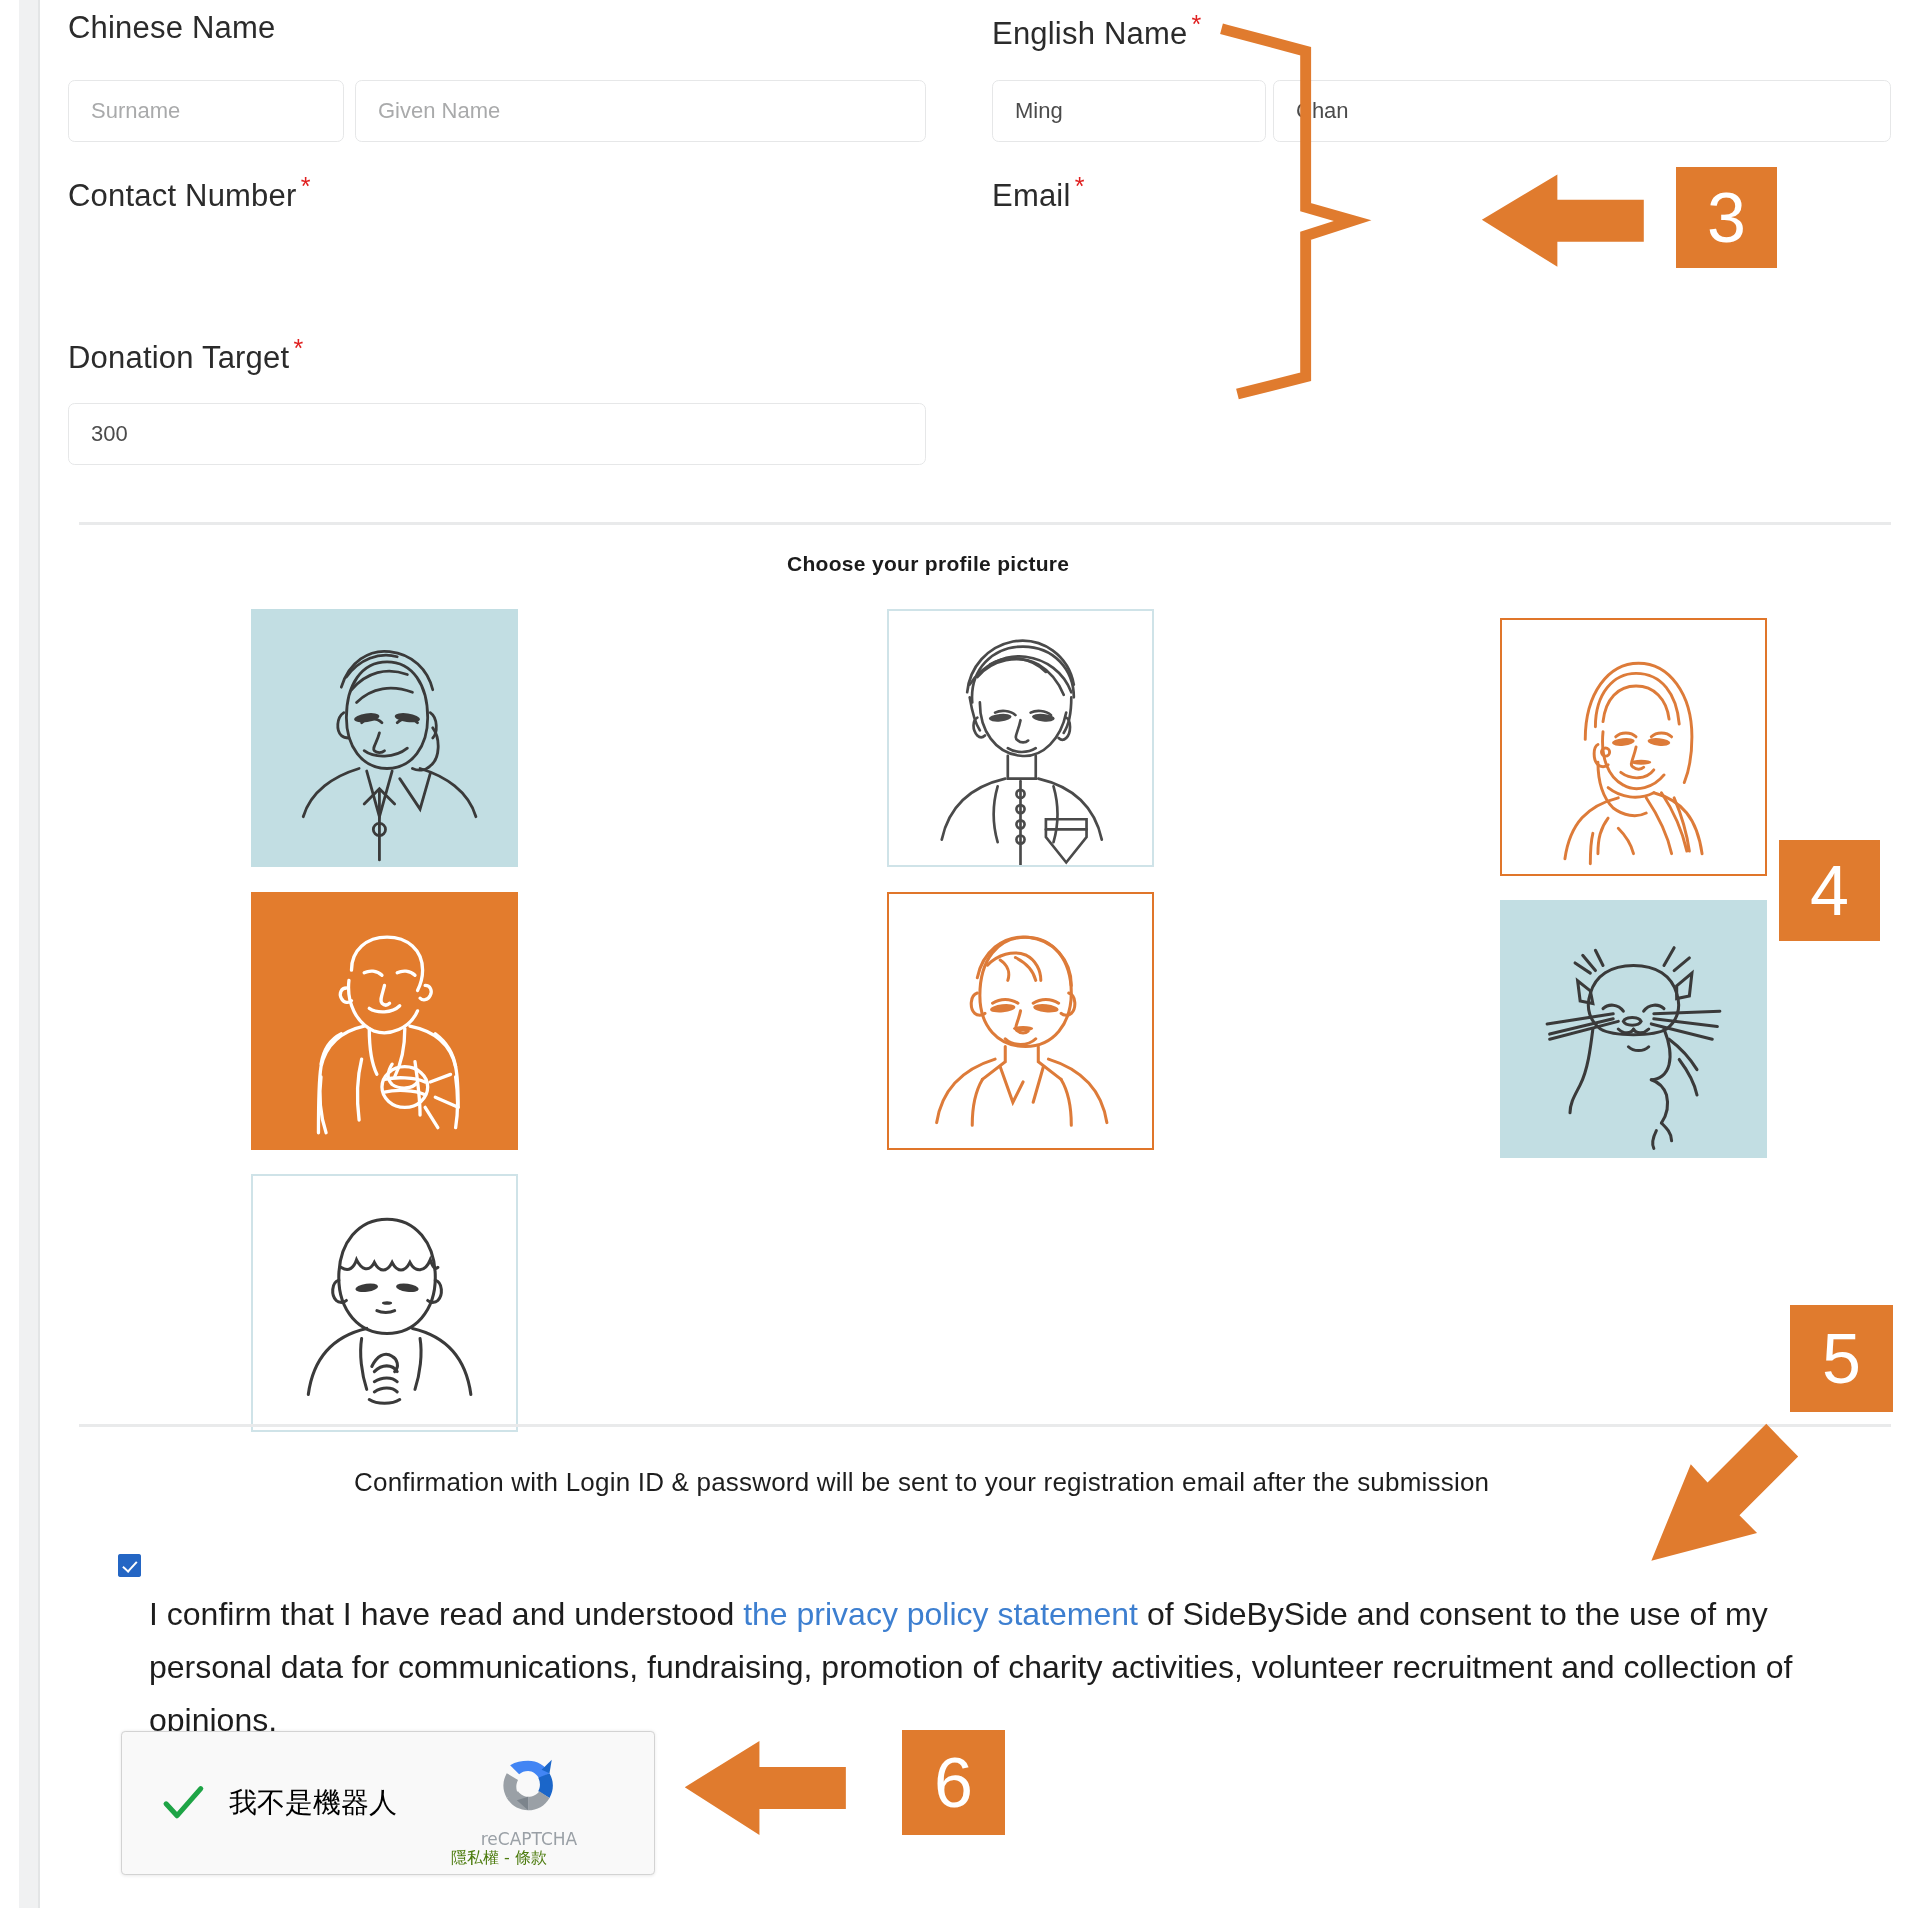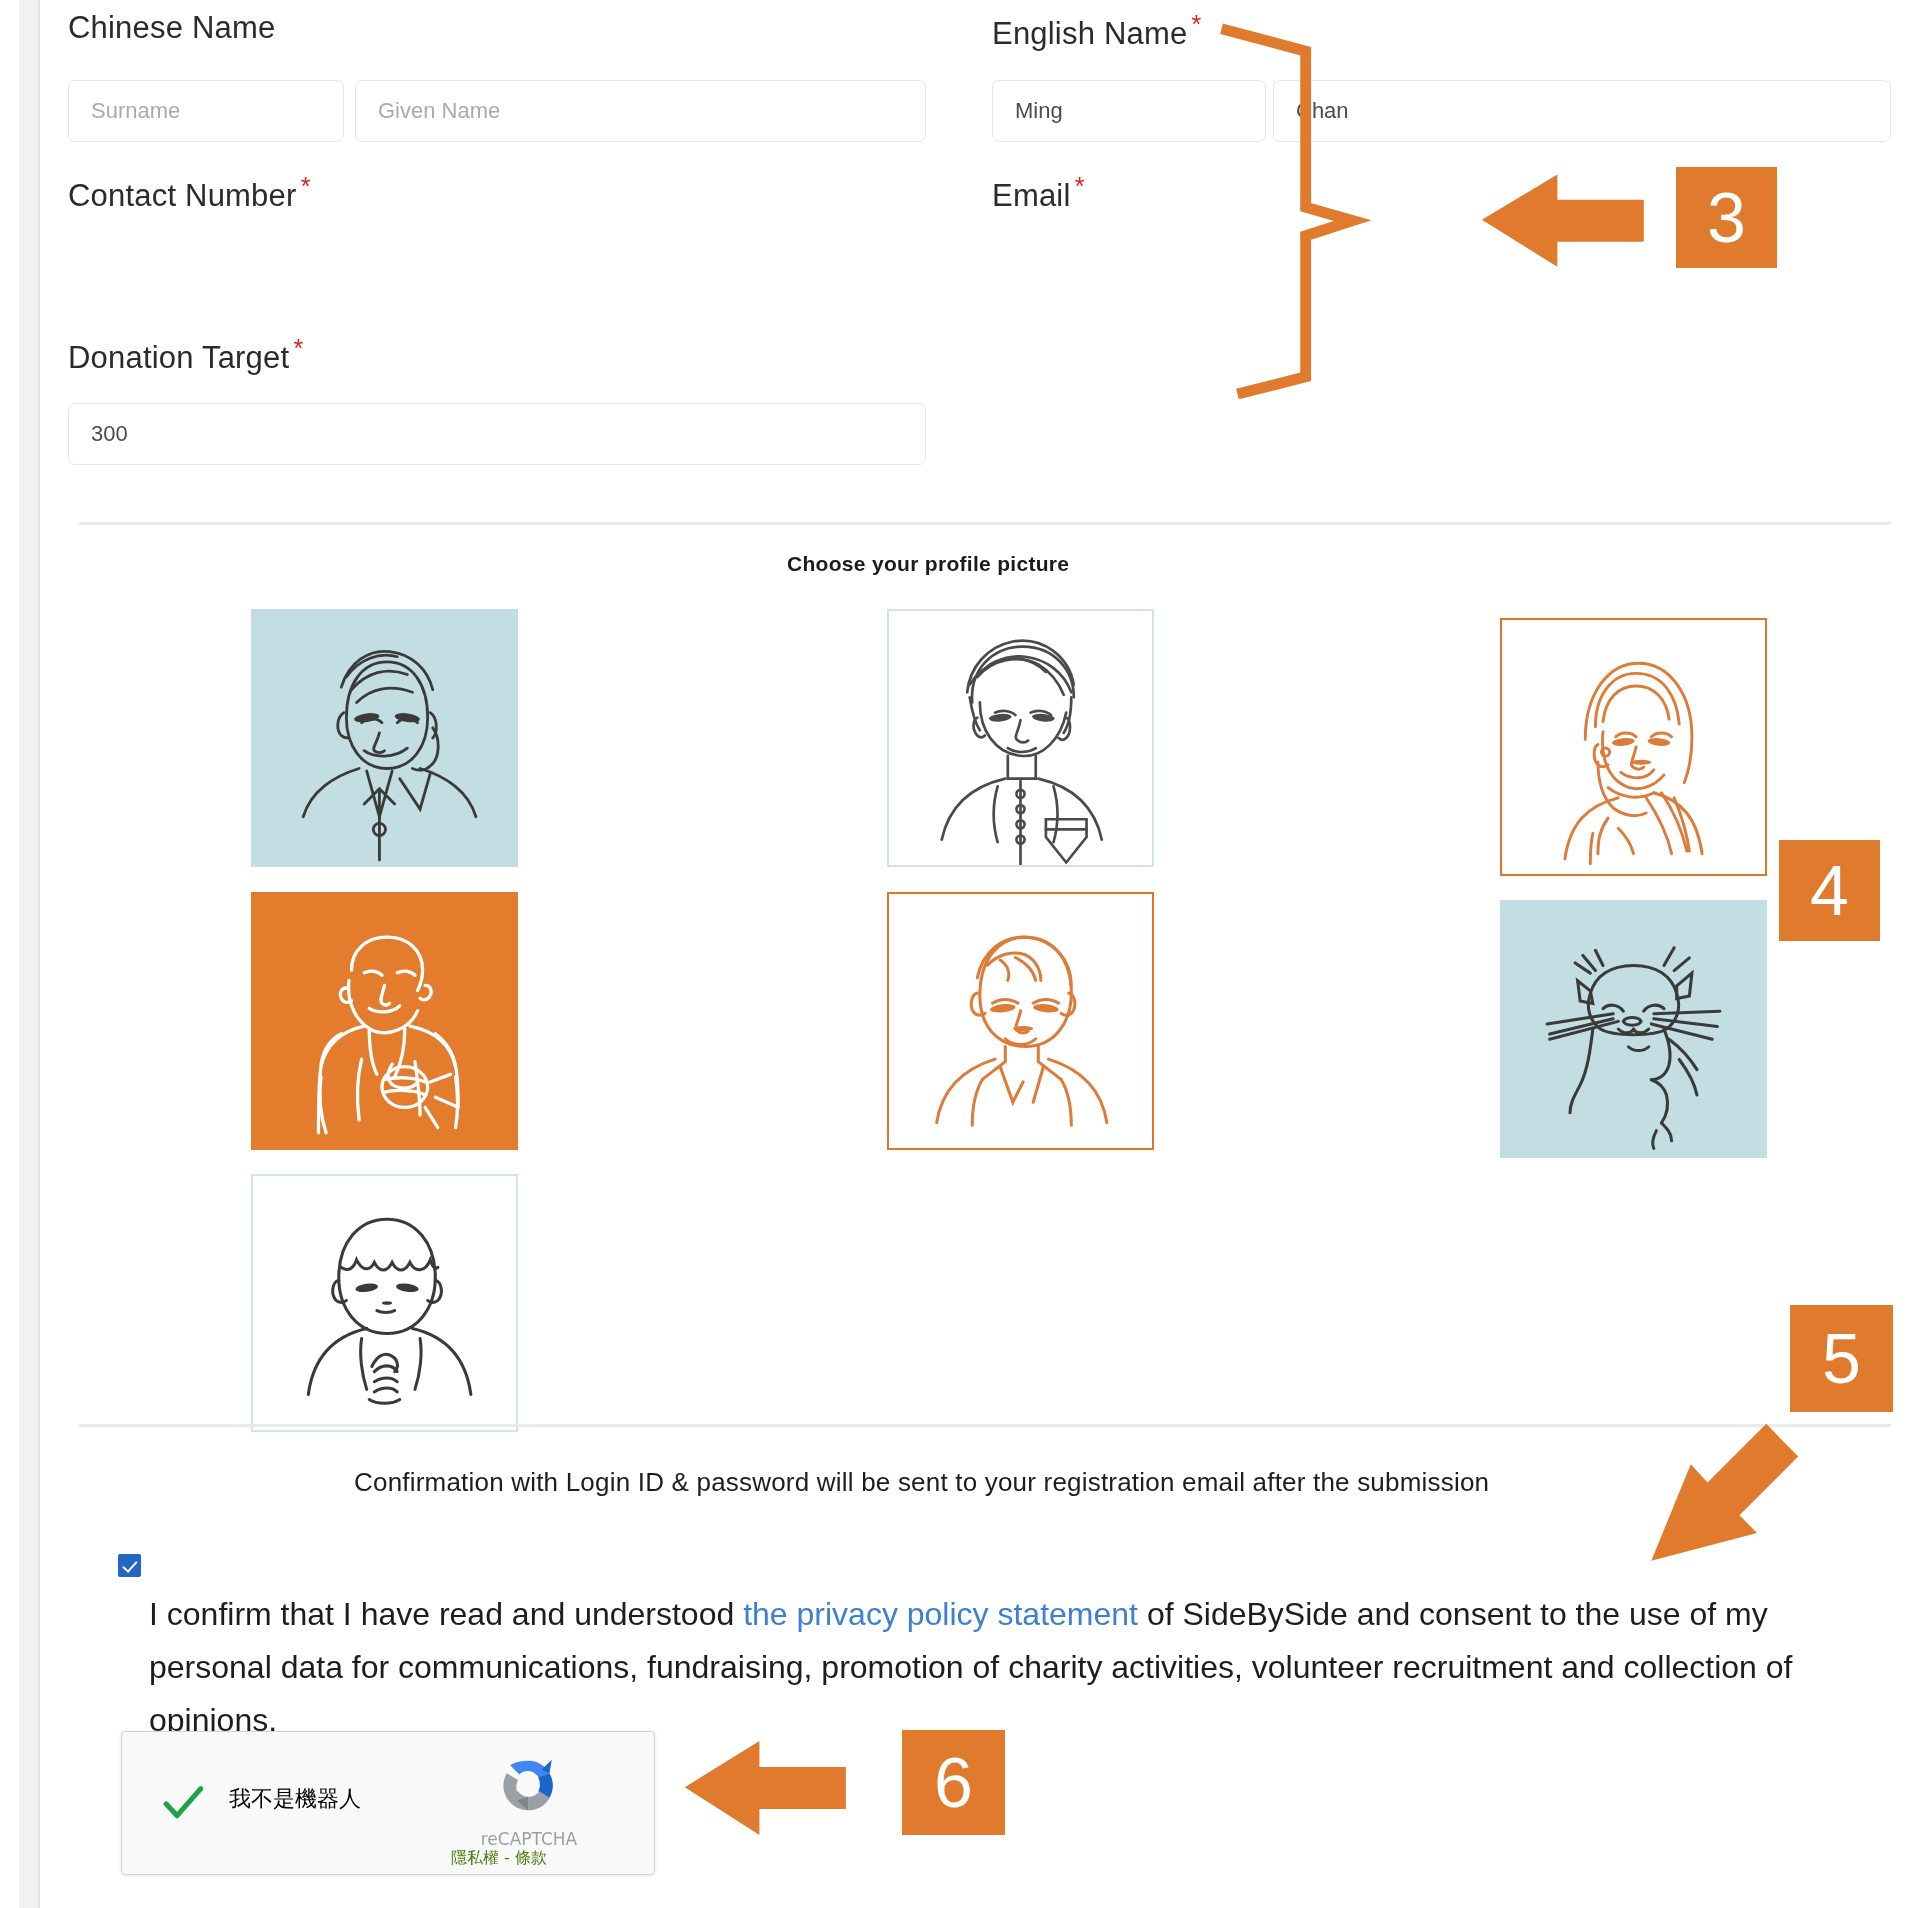--- a/index.html
+++ b/index.html
@@ -134,21 +134,21 @@
     border: 1.7px solid #d3d3d3;
     border-radius: 4.2px;
     box-shadow: 0 0.8px 3.4px rgba(0,0,0,.09);
   }
   .rc-check {
     position: absolute; left: 39px; top: 49px;
     width: 44px; height: 44px;
   }
   .rc-label {
     position: absolute; left: 107px; top: 52px;
-    font-size: 22px; color: #000000;
+    font-size: 28px; color: #000000;
     font-family: Liberation Serif, serif;
   }
   .rc-logo { position: absolute; left: 369px; top: 22px; width: 72px; height: 72px; }
   .rc-name {
     position: absolute; left: 329px; top: 97px; width: 156px;
     text-align: center; font-size: 17px; color: #9aa0a6;
     font-family: "DejaVu Sans", sans-serif;
   }
   .rc-terms {
     position: absolute; left: 329px; top: 116px; width: 156px;

